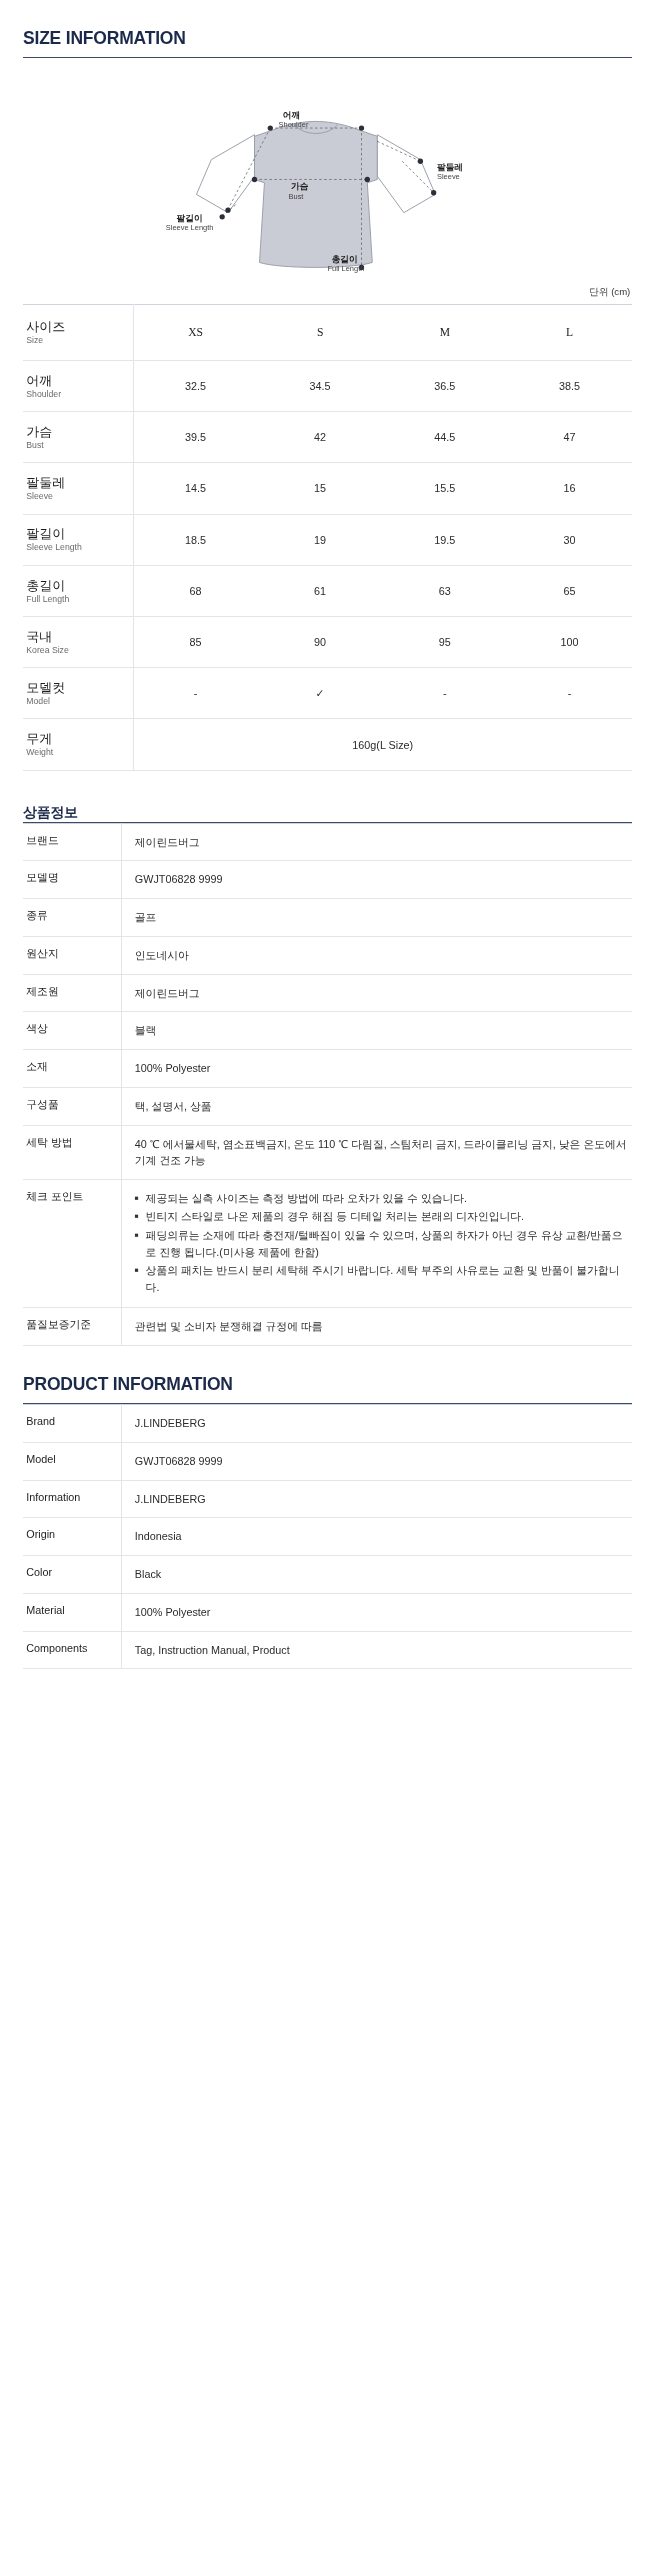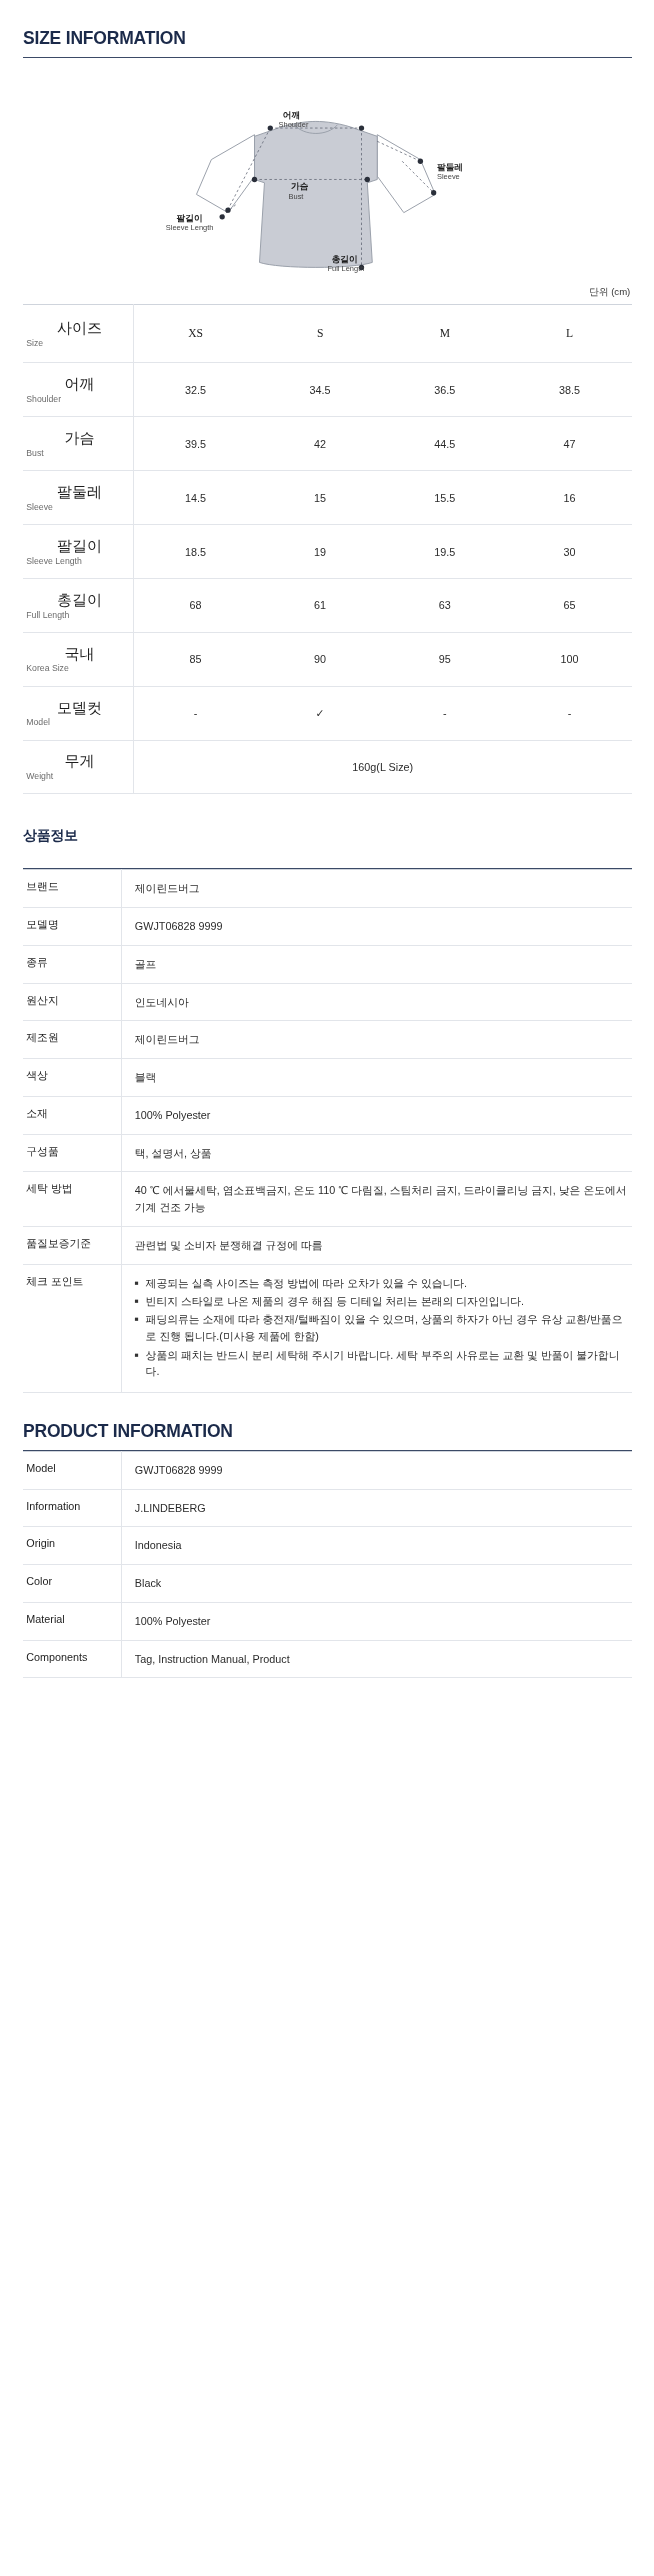--- a/index.html
+++ b/index.html
@@ -34,21 +34,21 @@
     border-bottom: 1.7px solid #3b4a66;
     height: 0;
     margin-bottom: 0;
   }
   .section-title-kr {
     font-size: 14px;
     font-weight: bold;
     color: #1b2a4a;
     letter-spacing: -0.3px;
     padding-top: 33px;
-    padding-bottom: 23px;
+    padding-bottom: 0;
   }
   .title-rule-thin {
     border-bottom: 1.7px solid #3b4a66;
     height: 0;
   }
 
   
   .diagram-wrap {
     position: relative;
     height: 214px;
@@ -77,21 +77,21 @@
     padding: 10.8px 0;
   }
   .size-table thead th { padding: 13.3px 0; }
   .size-table th.rowhead {
     text-align: left;
     padding-left: 3.3px;
     width: 110px;
     border-right: 0.8px solid #e2e5ea;
     line-height: 1.32;
   }
-  .size-table th.rowhead .kr { font-size: 15px; color: #1d1d1d; display: block; text-align: center; }
+  .size-table th.rowhead .kr { font-size: 13px; color: #1d1d1d; display: block; }
   .size-table th.rowhead .en { font-size: 8.7px; color: #6b6b6b; display: block; }
   .size-table td { text-align: center; }
   .size-table thead th.colhead { text-align: center; font-size: 11.6px; color: #222; font-family: Liberation Serif, serif; }
   .check { font-size: 11.6px; color: #222; }
 
   
   .info-table { border-top: 0.8px solid #cfd4dc; }
   .info-table th {
     text-align: left;
     font-weight: normal;
@@ -329,43 +329,47 @@
       </tr>
       <tr>
         <th>구성품</th>
         <td>택, 설명서, 상품</td>
       </tr>
       <tr>
         <th>세탁 방법</th>
         <td>40 ℃ 에서물세탁, 염소표백금지, 온도 110 ℃ 다림질, 스팀처리 금지, 드라이클리닝 금지, 낮은 온도에서 기계 건조 가능</td>
       </tr>
       <tr>
-        <th>품질보증기준</th>
-        <td>관련법 및 소비자 분쟁해결 규정에 따름</td>
-      </tr>
-      <tr>
         <th>체크 포인트</th>
         <td>
           <ul class="bullets">
             <li>제공되는 실측 사이즈는 측정 방법에 따라 오차가 있을 수 있습니다.</li>
             <li>빈티지 스타일로 나온 제품의 경우 해짐 등 디테일 처리는 본래의 디자인입니다.</li>
             <li>패딩의류는 소재에 따라 충전재/털빠짐이 있을 수 있으며, 상품의 하자가 아닌 경우 유상 교환/반품으로 진행 됩니다.(미사용 제품에 한함)</li>
             <li>상품의 패치는 반드시 분리 세탁해 주시기 바랍니다. 세탁 부주의 사유로는 교환 및 반품이 불가합니다.</li>
           </ul>
         </td>
       </tr>
+      <tr>
+        <th>품질보증기준</th>
+        <td>관련법 및 소비자 분쟁해결 규정에 따름</td>
+      </tr>
     </tbody>
   </table>
 
   <div class="section-title">PRODUCT INFORMATION</div>
   <div class="title-rule"></div>
 
   <table class="info-table pi-table">
     <tbody>
       <tr>
+        <th>Brand</th>
+        <td>J.LINDEBERG</td>
+      </tr>
+      <tr>
         <th>Model</th>
         <td>GWJT06828 9999</td>
       </tr>
       <tr>
         <th>Information</th>
         <td>J.LINDEBERG</td>
       </tr>
       <tr>
         <th>Origin</th>
         <td>Indonesia</td>

